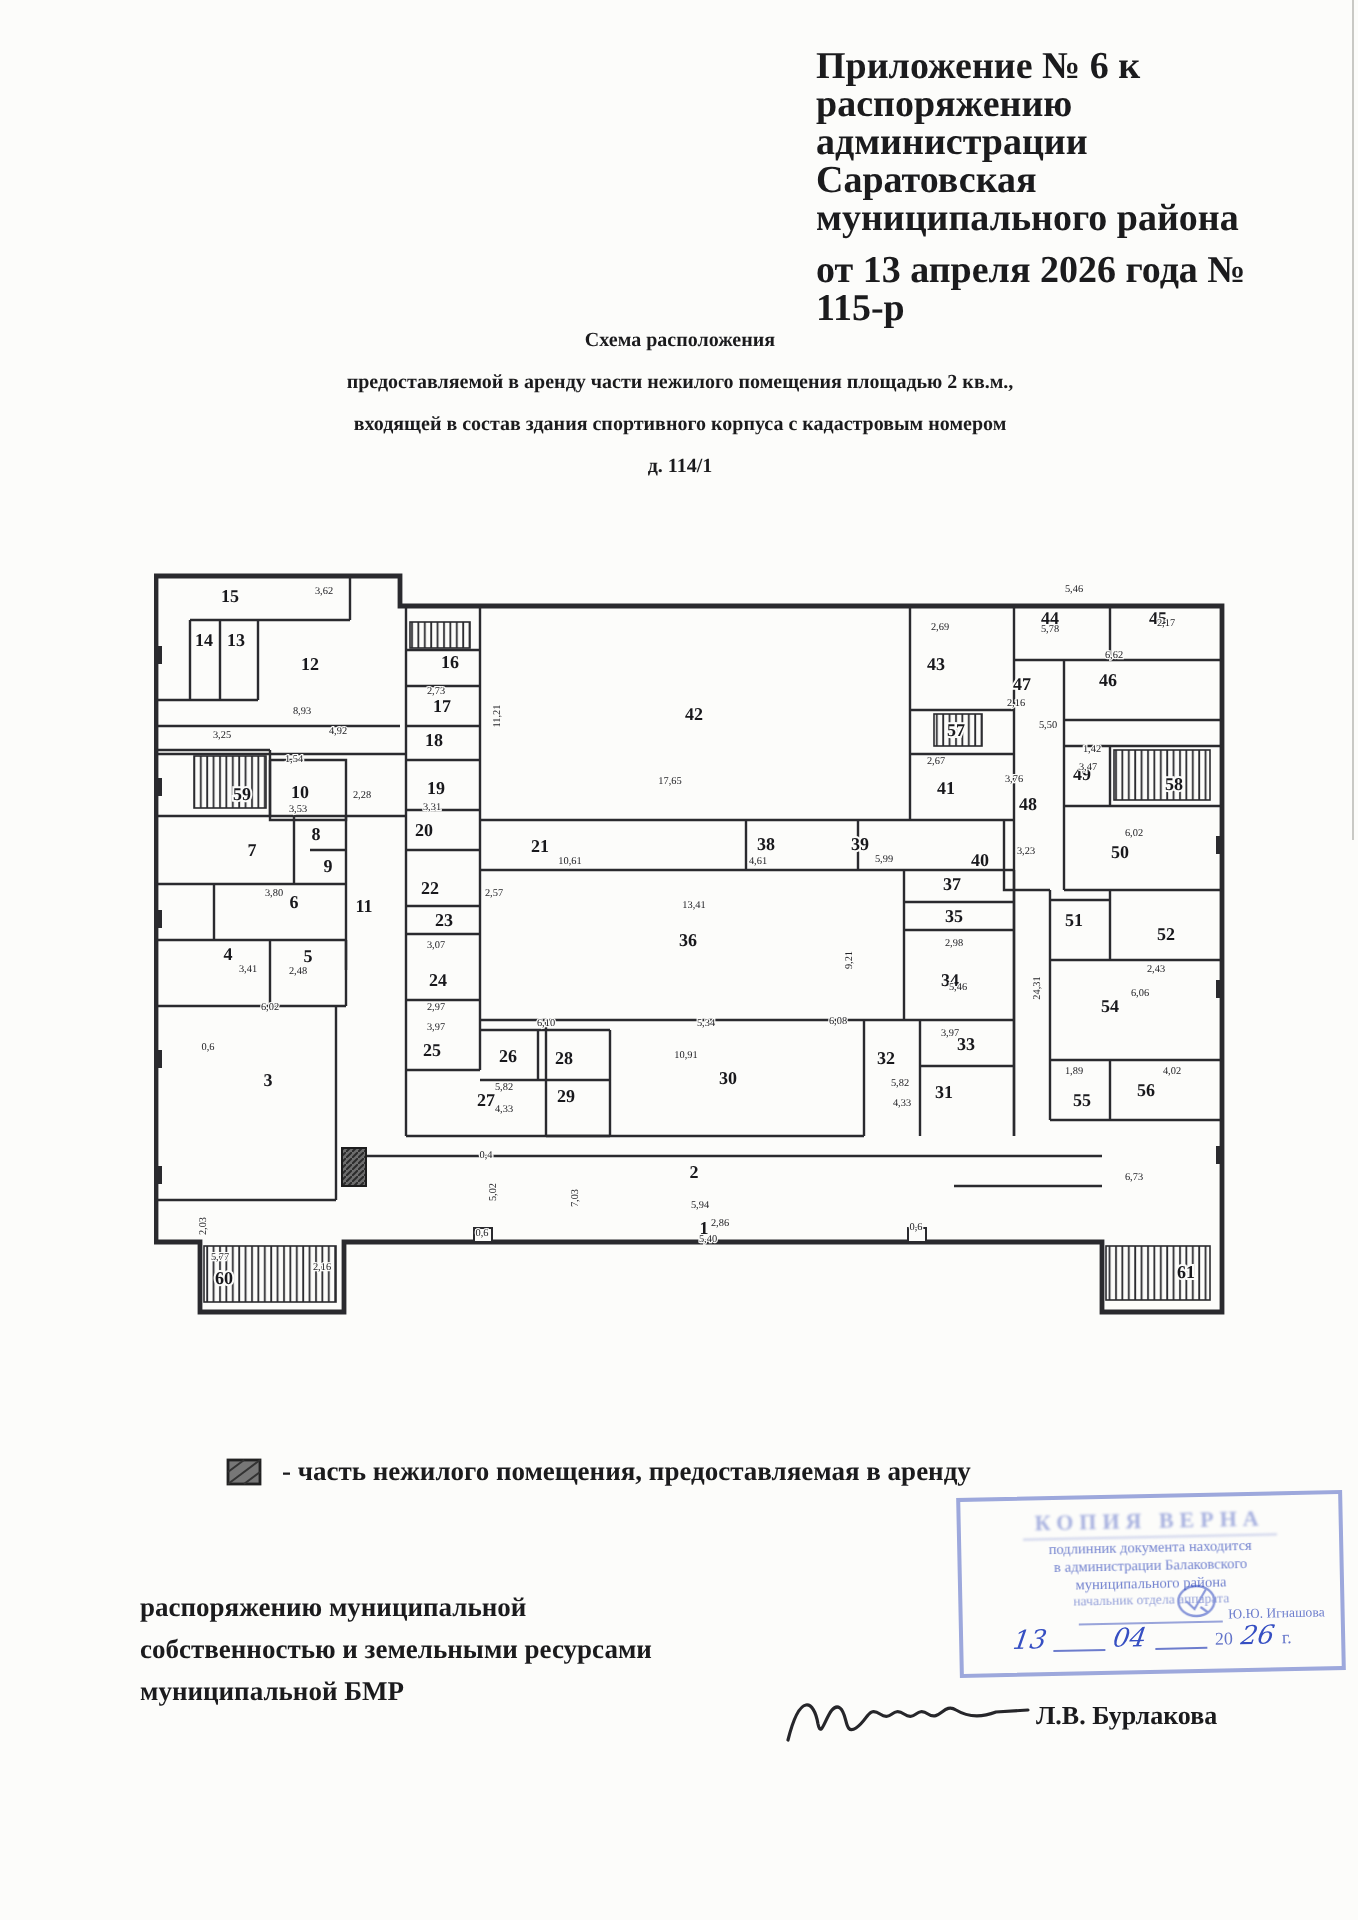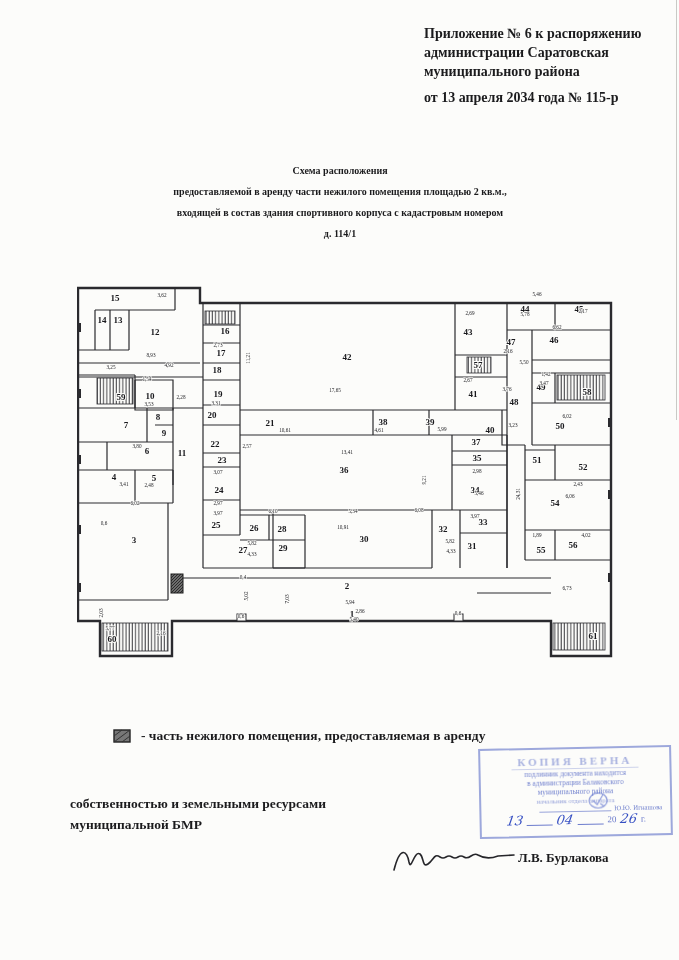--- a/index.html
+++ b/index.html
@@ -1,20 +1,20 @@
 <!DOCTYPE html>
 <html><head>
 <meta charset="utf-8">
 <style>
   html,body{margin:0;padding:0;background:#e8e8e6;}
   .page{position:relative;width:679px;height:960px;background:#fcfcfa;margin:0 auto;overflow:hidden;
         font-family:"Liberation Serif", serif;color:#1b1b1d;}
   .scan-edge{position:absolute;right:2px;top:0;width:1px;height:420px;background:#c9c9c5;}
   
-  .hdr{position:absolute;left:424px;top:24px;width:250px;font-size:14px;font-weight:bold;line-height:19px;}
+  .hdr{position:absolute;left:408px;top:24px;width:250px;font-size:19px;font-weight:bold;line-height:19px;}
   .hdr .l4{margin-top:7px;}
   
   .title{position:absolute;left:40px;top:160px;width:600px;text-align:center;font-size:10px;font-weight:bold;line-height:21px;}
   
   .plan{position:absolute;left:77px;top:285px;width:536px;height:377px;}
   svg text.room{font-family:"Liberation Serif",serif;font-size:9px;font-weight:600;fill:#18181c;
     text-anchor:middle;dominant-baseline:middle;paint-order:stroke;stroke:#fcfcfa;stroke-width:2px;}
   svg text.dim{font-family:"Liberation Serif",serif;font-size:5.2px;fill:#232327;
     text-anchor:middle;dominant-baseline:middle;paint-order:stroke;stroke:#fcfcfa;stroke-width:1.2px;}
   
@@ -42,21 +42,21 @@
 </head>
 <body>
 
 <div class="page">
   <div class="scan-edge"></div>
 
   <div class="hdr">
     <div>Приложение № 6 к распоряжению</div>
     <div>администрации  Саратовская</div>
     <div>муниципального  района</div>
-    <div class="l4">от 13 апреля 2034 года  № 115-р</div>
+    <div class="l4">от 13 апреля 2026 года  № 115-р</div>
   </div>
 
   <div class="title">
     <div>Схема расположения</div>
     <div>предоставляемой в аренду части нежилого помещения площадью 2 кв.м.,</div>
     <div>входящей в состав здания  спортивного корпуса с кадастровым номером</div>
     <div>д. 114/1</div>
   </div>
 
   <svg id="plan-svg" class="plan" viewBox="0 0 536 377">
@@ -280,20 +280,21 @@
       <span class="drule"></span>
       <span class="hand">04</span>
       <span class="drule"></span>
       <span class="dprint">20</span>
       <span class="hand">26</span>
       <span class="dprint">г.</span>
     </div>
   </div>
 
   <div class="foot">
+    <div>распоряжению муниципальной</div>
     <div>собственностью и  земельными ресурсами</div>
     <div>муниципальной БМР</div>
   </div>
 
   <svg class="sig" width="130" height="40">
     <path d="M6,32 C12,8 19,12 21,24 C23,34 26,12 32,16 C36,19 34,30 40,26 C46,22 46,15 52,19
              C58,23 58,15 64,19 C70,23 70,15 76,19 C82,23 84,13 90,17 C95,20 102,21 110,18 L126,17" fill="none" stroke="#26262a" stroke-width="1.6" stroke-linecap="round"></path>
   </svg>
   <div class="signer">Л.В. Бурлакова</div>
 </div>

